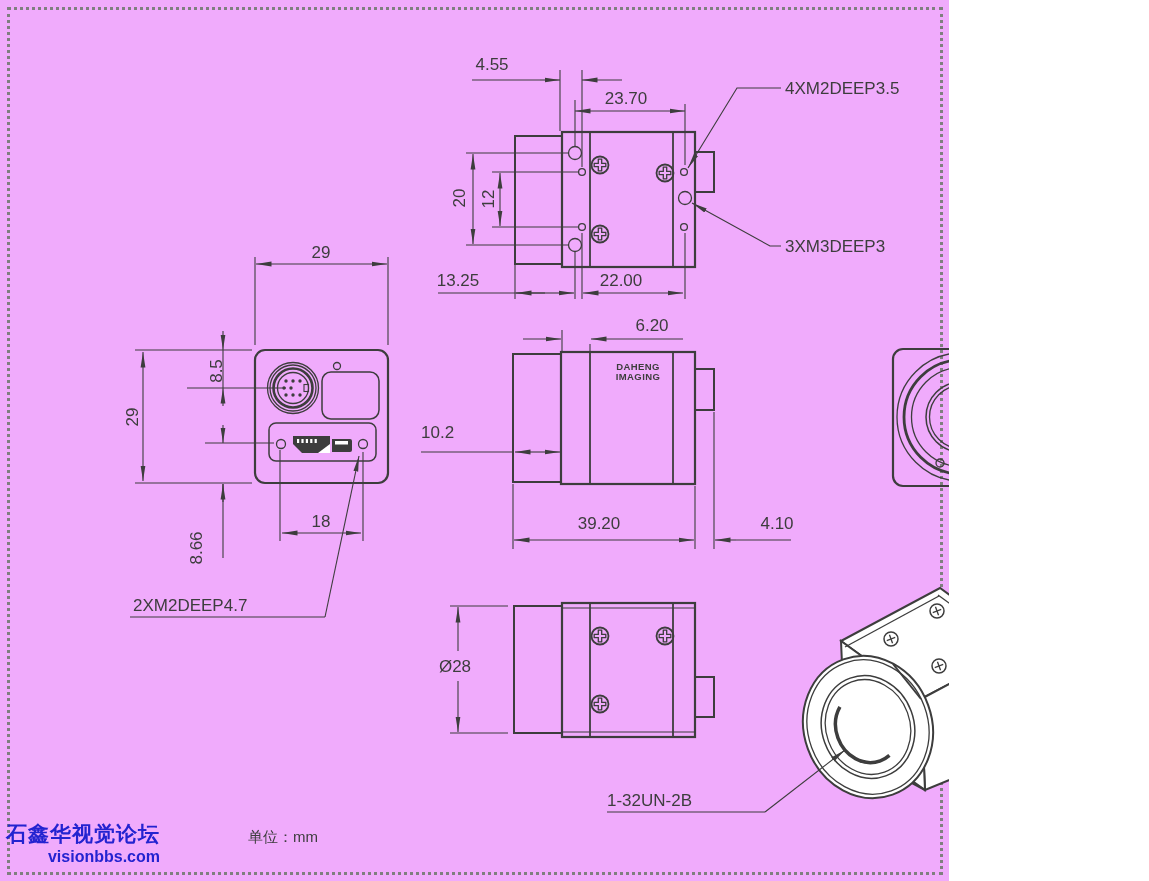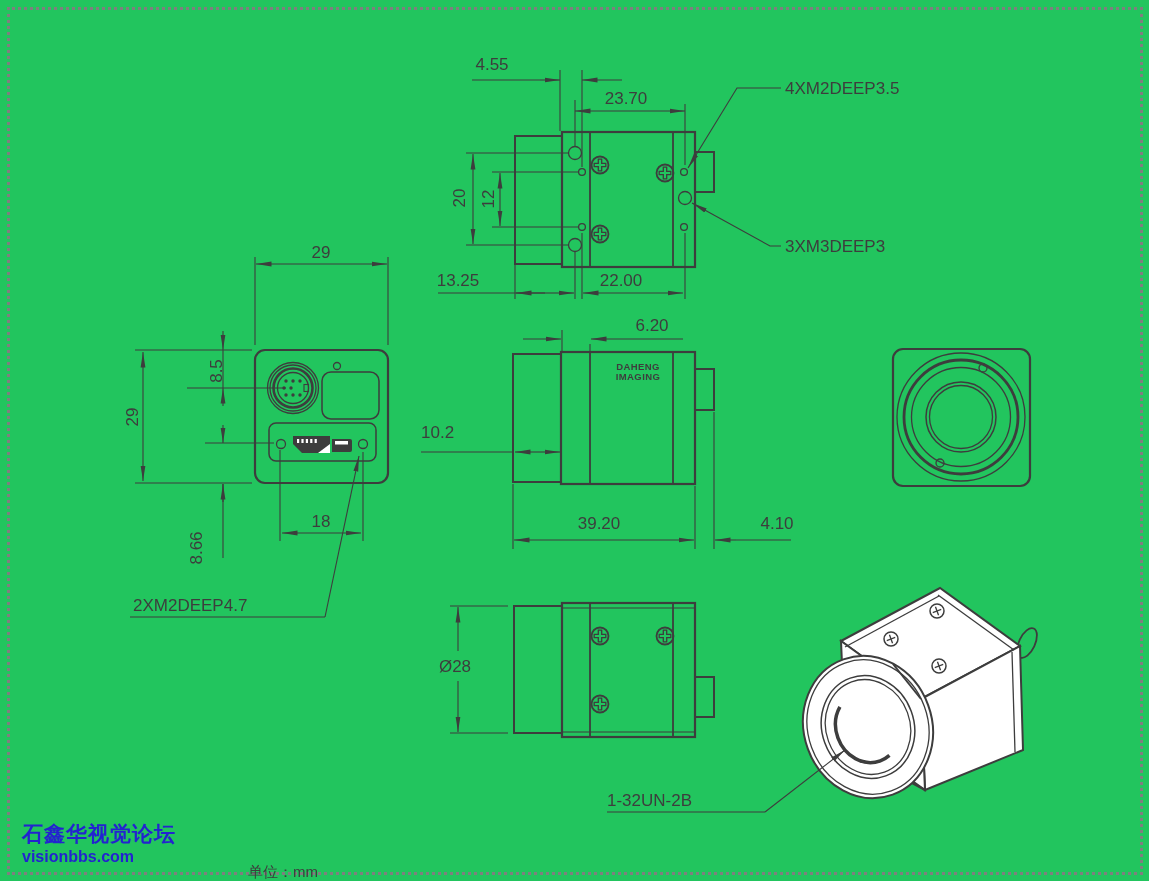--- a/index.html
+++ b/index.html
@@ -1,35 +1,35 @@
 <!DOCTYPE html>
 <html><head>
 <meta charset="utf-8">
 <style>
   html,body{margin:0;padding:0;background:#fff;}
-  .page{position:relative;width:1149px;height:881px;background:#22c55e;overflow:hidden;
-        font-family:"Liberation Sans",sans-serif;}
+  .page{position:relative;width:949px;height:881px;background:#f0abfc;overflow:hidden;
+        font-family:"Liberation Sans",sans-serif;text-align:right;}
   .dotborder{position:absolute;left:7px;top:7px;right:6px;bottom:6px;
              border:3px dotted #7f7f7f;pointer-events:none;}
   svg{position:absolute;left:0;top:0;}
   .s1 {stroke:#3d3d3d;stroke-width:1.1;fill:none;}
   .s13{stroke:#3d3d3d;stroke-width:1.3;fill:none;}
   .s15{stroke:#3d3d3d;stroke-width:1.5;fill:none;}
   .s18{stroke:#3d3d3d;stroke-width:1.8;fill:none;}
   .s2 {stroke:#3d3d3d;stroke-width:2;fill:none;}
   .s22{stroke:#3d3d3d;stroke-width:2.2;fill:none;}
   .s26{stroke:#3d3d3d;stroke-width:2.6;fill:none;}
   .s28{stroke:#3d3d3d;stroke-width:2.8;fill:none;}
   .s35{stroke:#3d3d3d;stroke-width:3.5;fill:none;}
   .wf {fill:#ffffff;}
   .dk {fill:#3d3d3d;stroke:none;}
   .dt {font:17px "Liberation Sans",sans-serif;fill:#3d3d3d;}
   .lg {font:bold 9.5px "Liberation Sans",sans-serif;fill:#3d3d3d;letter-spacing:0.4px;}
-  .units{position:absolute;left:248px;top:863px;font:15px "Liberation Sans",sans-serif;color:#3d3d3d;}
-  .wm{position:absolute;left:22px;top:820px;color:#2323d0;font-family:"Liberation Sans",sans-serif;}
+  .units{position:absolute;left:248px;top:828px;font:15px "Liberation Sans",sans-serif;color:#3d3d3d;}
+  .wm{position:absolute;left:6px;top:820px;color:#2323d0;font-family:"Liberation Sans",sans-serif;}
   .wm .l1{font-size:21px;font-weight:bold;letter-spacing:1px;}
   .wm .l2{font-size:16px;font-weight:bold;}
 </style>
 </head>
 <body>
 
 <div class="page">
   <div class="dotborder"></div>
 
   <svg width="1149" height="881" viewBox="0 0 1149 881">

